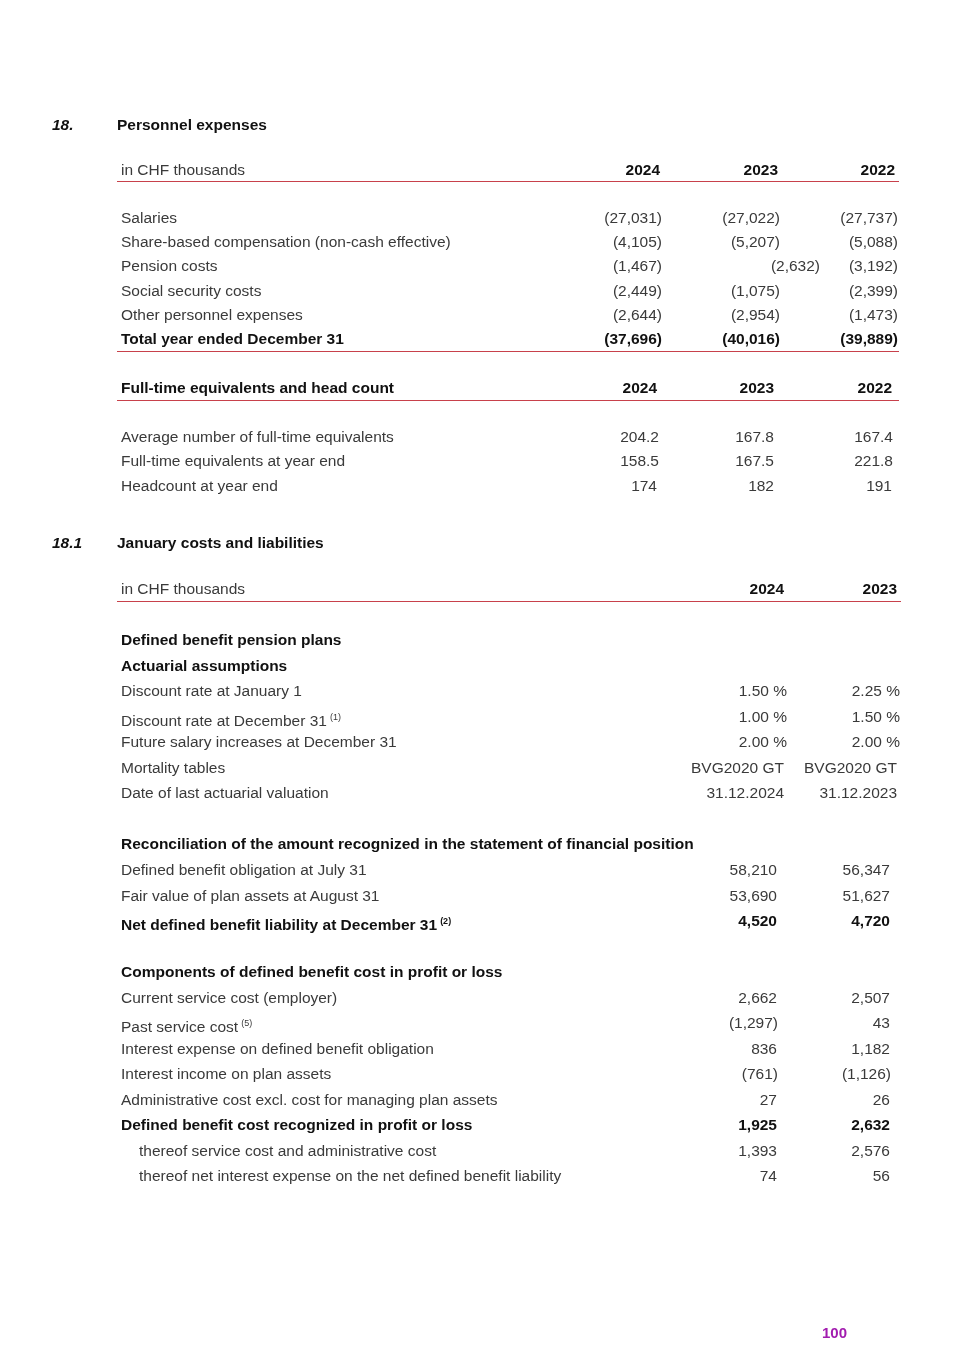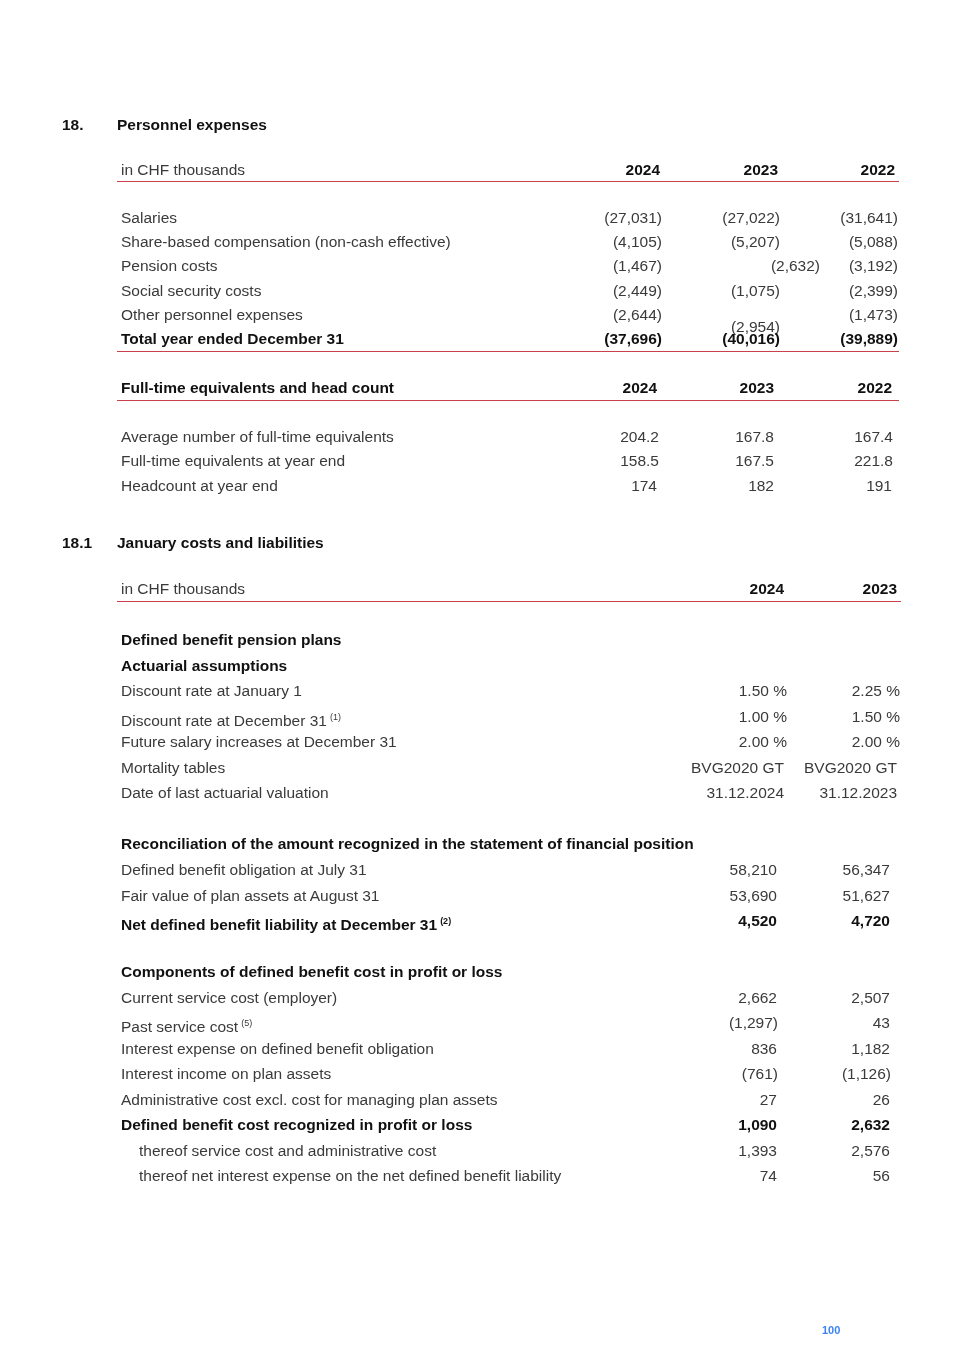--- a/index.html
+++ b/index.html
@@ -1,45 +1,45 @@
 <!DOCTYPE html>
 <html><head>
   <meta charset="utf-8">
   <style>
     html, body { margin: 0; padding: 0; background: #ffffff; }
     body { width: 968px; height: 1365px; position: relative; font-family: "Liberation Sans", sans-serif; color: #2b2b2b; }
     .h { position: absolute; font-weight: bold; font-size: 15.5px; color: #111; }
-    .num-h { left: 62px; }
+    .num-h { left: 52px; font-style: italic; }
     .title-h { left: 117px; }
     .row { position: absolute; left: 4px; height: 22px; font-size: 15.5px; line-height: 22px; color: #3a3a3a; white-space: nowrap; }
     .row.b { font-weight: bold; color: #111; }
     .cell { position: absolute; text-align: right; font-size: 15.5px; line-height: 22px; color: #3a3a3a; white-space: nowrap; }
     .cell.b { font-weight: bold; color: #111; }
     .rule { position: absolute; left: 117px; height: 1px; background: #c8414b; }
     sup { font-size: 9px; vertical-align: 6px; margin-left: 3px; }
-    .pg { position: absolute; left: 822px; top: 1324px; font-size: 11px; font-weight: bold; color: #3b82f6; }
+    .pg { position: absolute; left: 822px; top: 1324px; font-size: 15px; font-weight: bold; color: #a21caf; }
   </style>
 </head>
 <body>
 
 <div class="h num-h" style="top:116px">18.</div>
 <div class="h title-h" style="top:116px">Personnel expenses</div>
 
 <div>
   <div class="row" style="left:121px; top:159px">in CHF thousands</div>
   <div class="cell b" style="left:560px; width:100px; top:159px">2024</div>
   <div class="cell b" style="left:680px; width:98px; top:159px">2023</div>
   <div class="cell b" style="left:800px; width:95px; top:159px">2022</div>
   <div class="rule" style="top:181px; width:782px"></div>
 
   <div>
     <div class="row" style="left:121px; top:207px">Salaries</div>
     <div class="cell" style="left:560px; width:102px; top:207px">(27,031)</div>
     <div class="cell" style="left:680px; width:100px; top:207px">(27,022)</div>
-    <div class="cell" style="left:800px; width:98px; top:207px">(31,641)</div>
+    <div class="cell" style="left:800px; width:98px; top:207px">(27,737)</div>
   </div>
   <div>
     <div class="row" style="left:121px; top:231px">Share-based compensation (non-cash effective)</div>
     <div class="cell" style="left:560px; width:102px; top:231px">(4,105)</div>
     <div class="cell" style="left:680px; width:100px; top:231px">(5,207)</div>
     <div class="cell" style="left:800px; width:98px; top:231px">(5,088)</div>
   </div>
   <div>
     <div class="row" style="left:121px; top:255px">Pension costs</div>
     <div class="cell" style="left:560px; width:102px; top:255px">(1,467)</div>
@@ -48,21 +48,21 @@
   </div>
   <div>
     <div class="row" style="left:121px; top:280px">Social security costs</div>
     <div class="cell" style="left:560px; width:102px; top:280px">(2,449)</div>
     <div class="cell" style="left:680px; width:100px; top:280px">(1,075)</div>
     <div class="cell" style="left:800px; width:98px; top:280px">(2,399)</div>
   </div>
   <div>
     <div class="row" style="left:121px; top:304px">Other personnel expenses</div>
     <div class="cell" style="left:560px; width:102px; top:304px">(2,644)</div>
-    <div class="cell" style="left:680px; width:100px; top:316px">(2,954)</div>
+    <div class="cell" style="left:680px; width:100px; top:304px">(2,954)</div>
     <div class="cell" style="left:800px; width:98px; top:304px">(1,473)</div>
   </div>
   <div>
     <div class="row b" style="left:121px; top:328px">Total year ended December 31</div>
     <div class="cell b" style="left:560px; width:102px; top:328px">(37,696)</div>
     <div class="cell b" style="left:680px; width:100px; top:328px">(40,016)</div>
     <div class="cell b" style="left:800px; width:98px; top:328px">(39,889)</div>
   </div>
   <div class="rule" style="top:351px; width:782px"></div>
 </div>
@@ -170,21 +170,21 @@
     <div class="cell" style="left:660px; width:118px; top:1063px">(761)</div>
     <div class="cell" style="left:790px; width:101px; top:1063px">(1,126)</div>
   </div>
   <div>
     <div class="row" style="left:121px; top:1089px">Administrative cost excl. cost for managing plan assets</div>
     <div class="cell" style="left:660px; width:117px; top:1089px">27</div>
     <div class="cell" style="left:790px; width:100px; top:1089px">26</div>
   </div>
   <div>
     <div class="row b" style="left:121px; top:1114px">Defined benefit cost recognized in profit or loss</div>
-    <div class="cell b" style="left:660px; width:117px; top:1114px">1,090</div>
+    <div class="cell b" style="left:660px; width:117px; top:1114px">1,925</div>
     <div class="cell b" style="left:790px; width:100px; top:1114px">2,632</div>
   </div>
   <div>
     <div class="row" style="left:139px; top:1140px">thereof service cost and administrative cost</div>
     <div class="cell" style="left:660px; width:117px; top:1140px">1,393</div>
     <div class="cell" style="left:790px; width:100px; top:1140px">2,576</div>
   </div>
   <div>
     <div class="row" style="left:139px; top:1165px">thereof net interest expense on the net defined benefit liability</div>
     <div class="cell" style="left:660px; width:117px; top:1165px">74</div>

